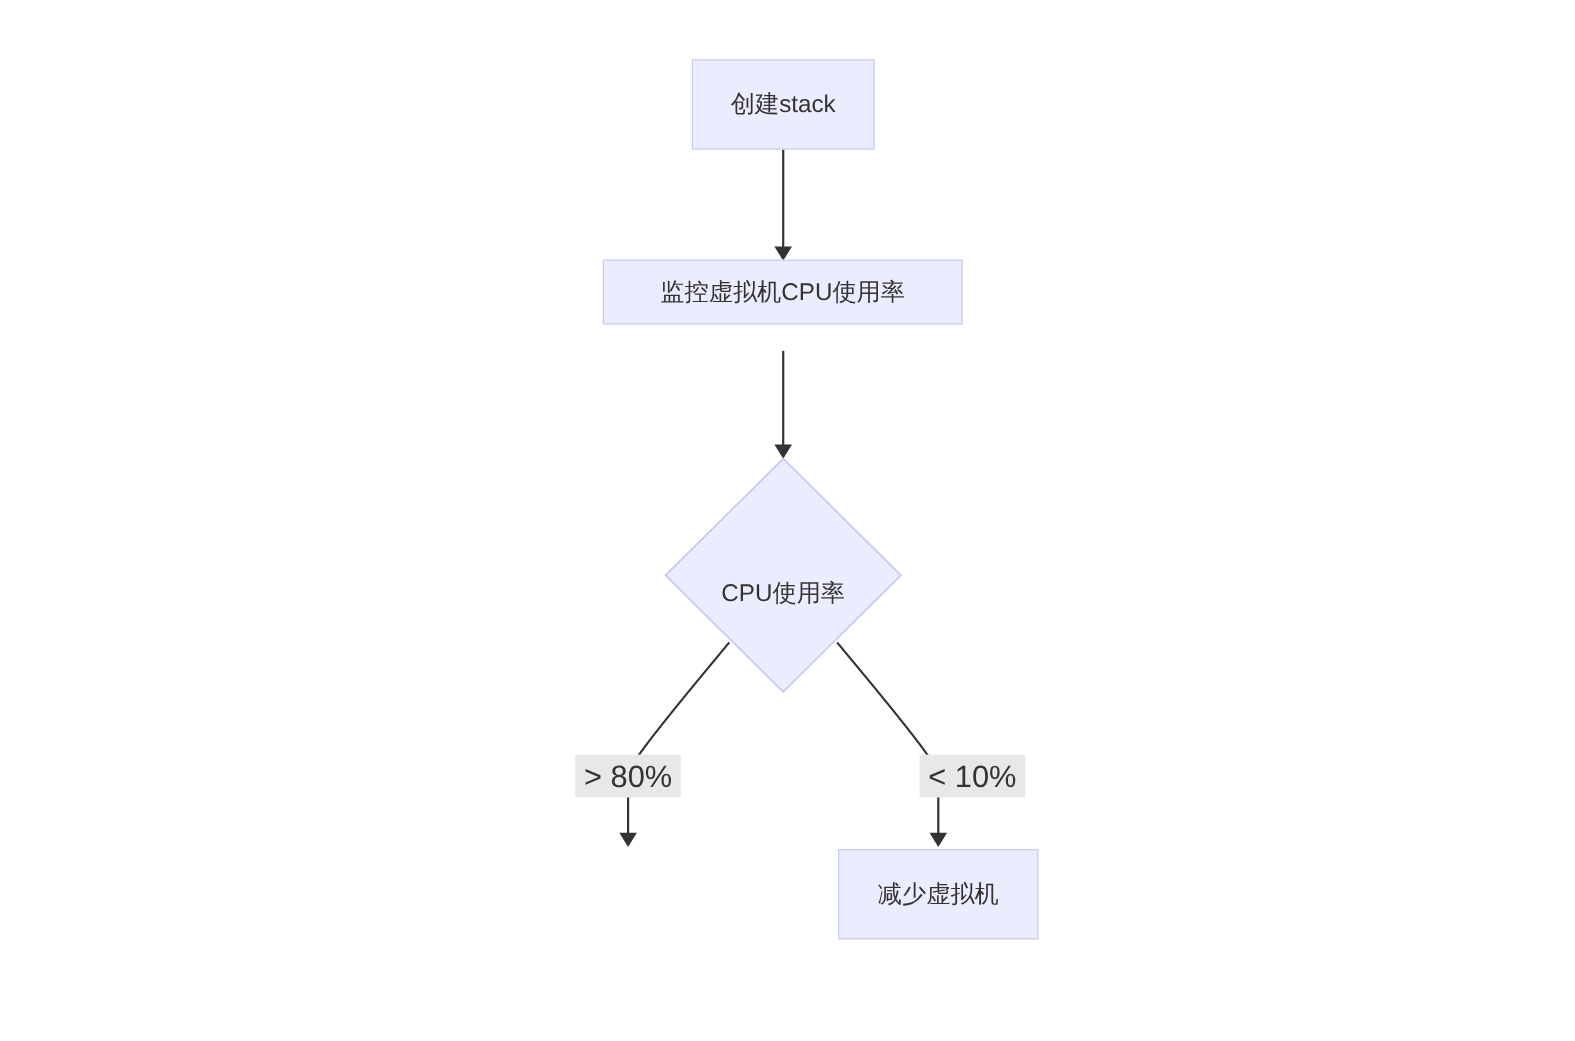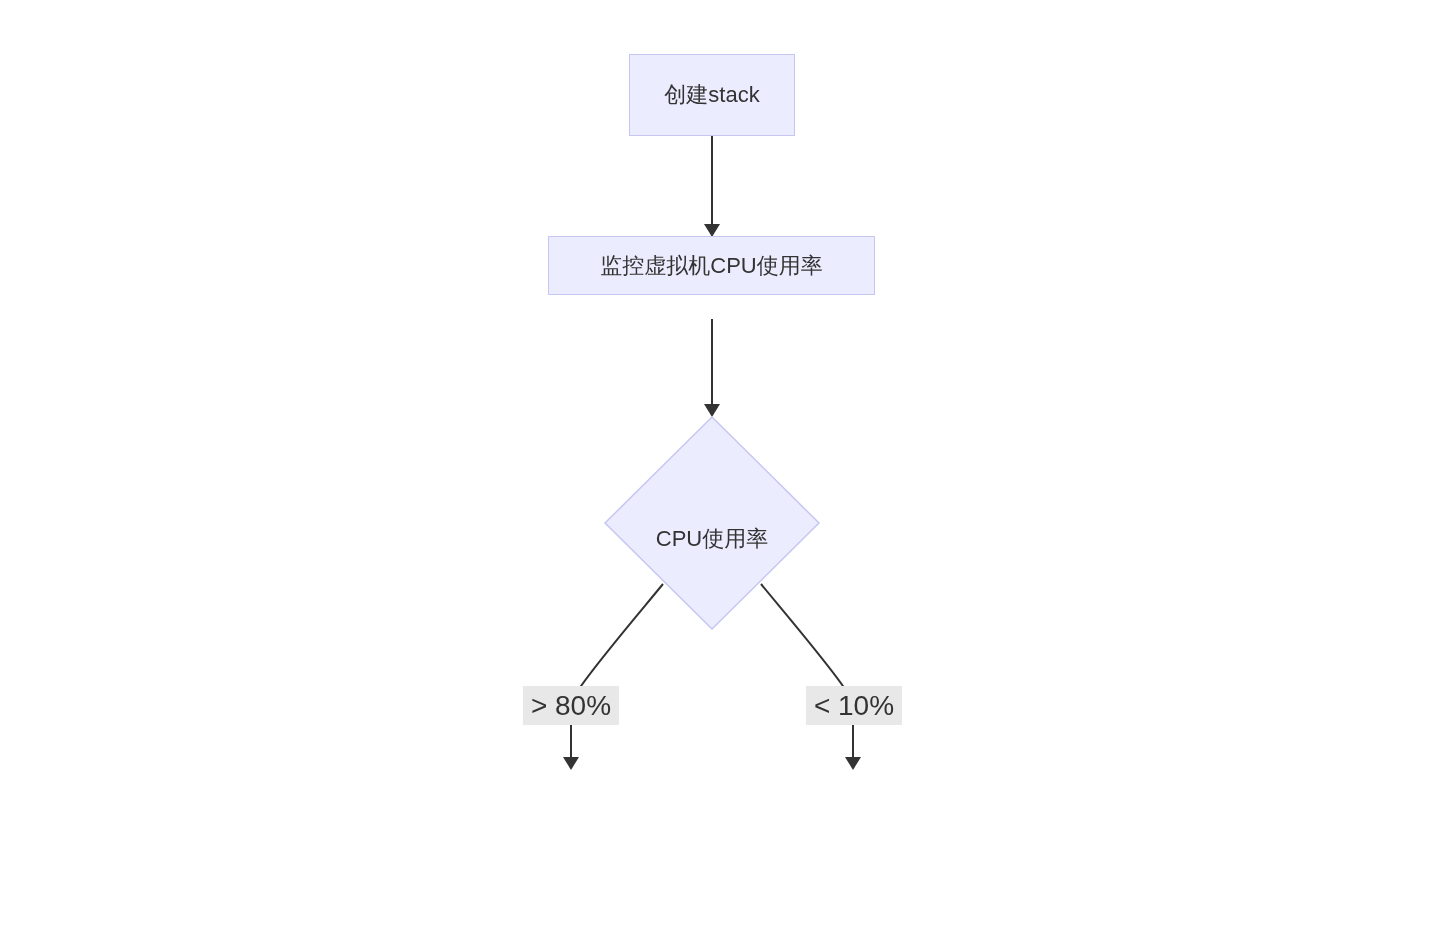--- a/index.html
+++ b/index.html
@@ -99,17 +99,20 @@
 
   <div class="node" style="left:548px; top:236px; width:327px; height:59px;">
     <span>监控虚拟机CPU使用率</span>
   </div>
 
   <div class="diamond-label" style="left:612px; top:503px; width:200px; height:40px;margin-top:16px;">
     <span>CPU使用率</span>
   </div>
 
   <div class="edge-label" style="left:571px; top:686px;">&gt; 80%</div>
-  <div class="edge-label" style="left:854px; top:686px;">&lt; 10%</div>
+  <div class="edge-label" style="left:884px; top:686px;">&lt; 10%</div>
 
 
+  <div class="node" style="left:762px; top:772px; width:182px; height:82px;">
+    <span>减少虚拟机</span>
+  </div>
 
 </div>
 
 </body></html>

